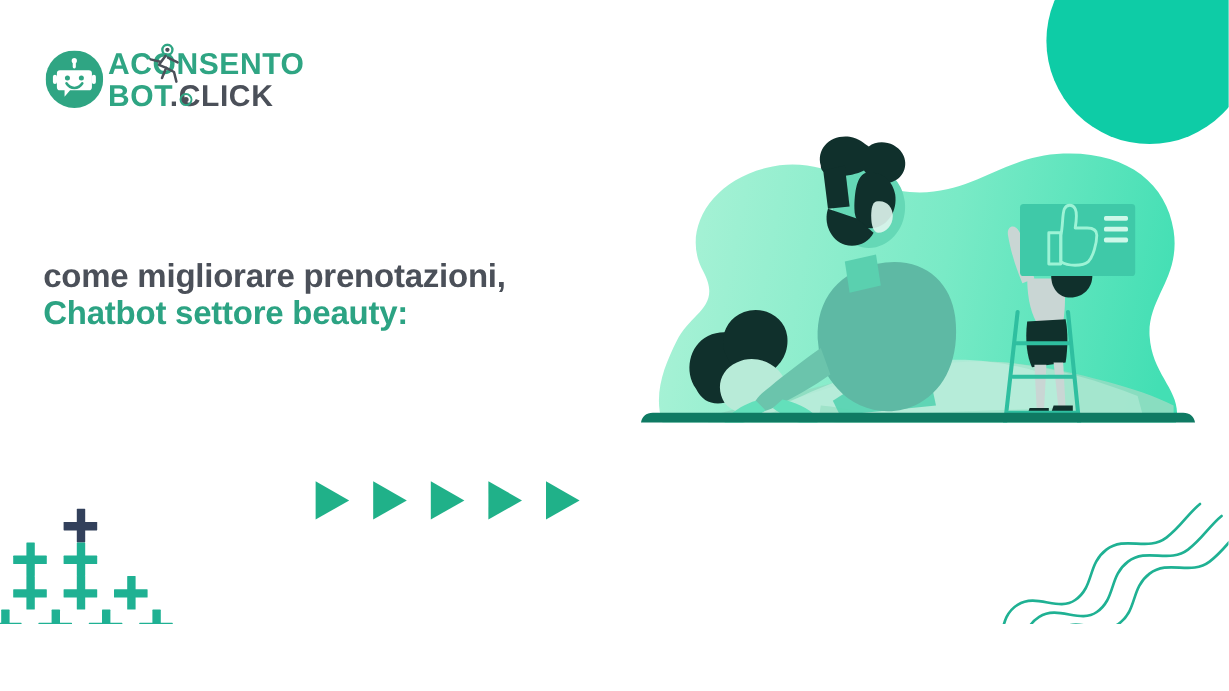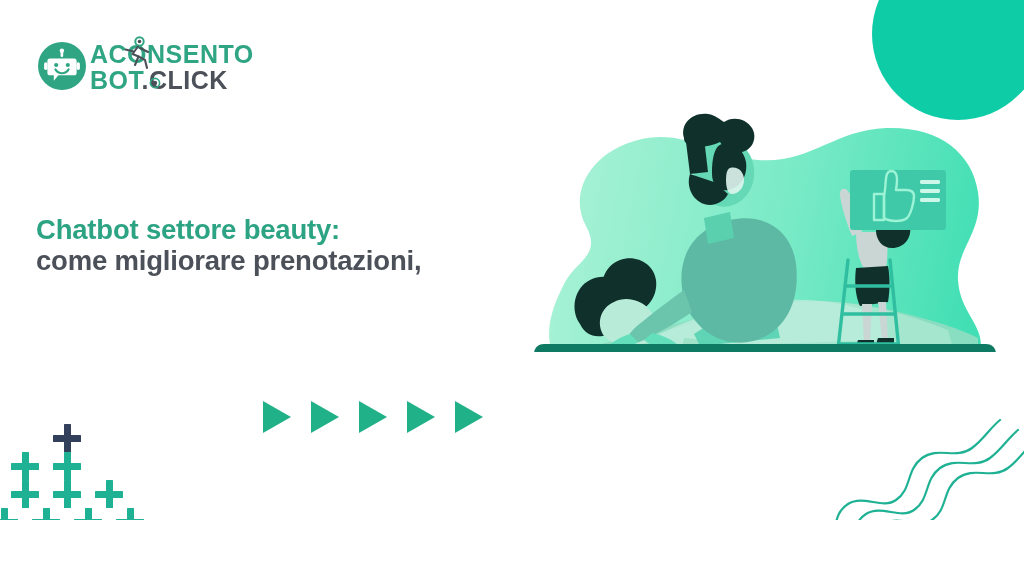--- a/index.html
+++ b/index.html
@@ -212,22 +212,22 @@
       </svg>
 
       <svg id="logo-dot" viewBox="0 0 14 14" xmlns="http://www.w3.org/2000/svg">
         <circle cx="7" cy="7" r="4.6" fill="none" stroke="#2FA583" stroke-width="1.6"></circle>
         <circle cx="7" cy="7" r="2.2" fill="#4B5059"></circle>
       </svg>
     </div>
   </div>
 
   <div id="headline">
+    <div class="headline-line" id="headline-line-2">come migliorare prenotazioni,</div>
     <div class="headline-line" id="headline-line-1">Chatbot settore beauty:</div>
-    <div class="headline-line" id="headline-line-2">come migliorare prenotazioni,</div>
   </div>
 
   <div id="arrow-row">
       <div class="arrow-glyph" style="border-left-color: rgb(32, 177, 137);"></div>
       <div class="arrow-glyph" style="border-left-color: rgb(32, 177, 137);"></div>
       <div class="arrow-glyph" style="border-left-color: rgb(32, 177, 137);"></div>
       <div class="arrow-glyph" style="border-left-color: rgb(32, 177, 137);"></div>
       <div class="arrow-glyph" style="border-left-color: rgb(32, 177, 137);"></div>
     </div>
 

